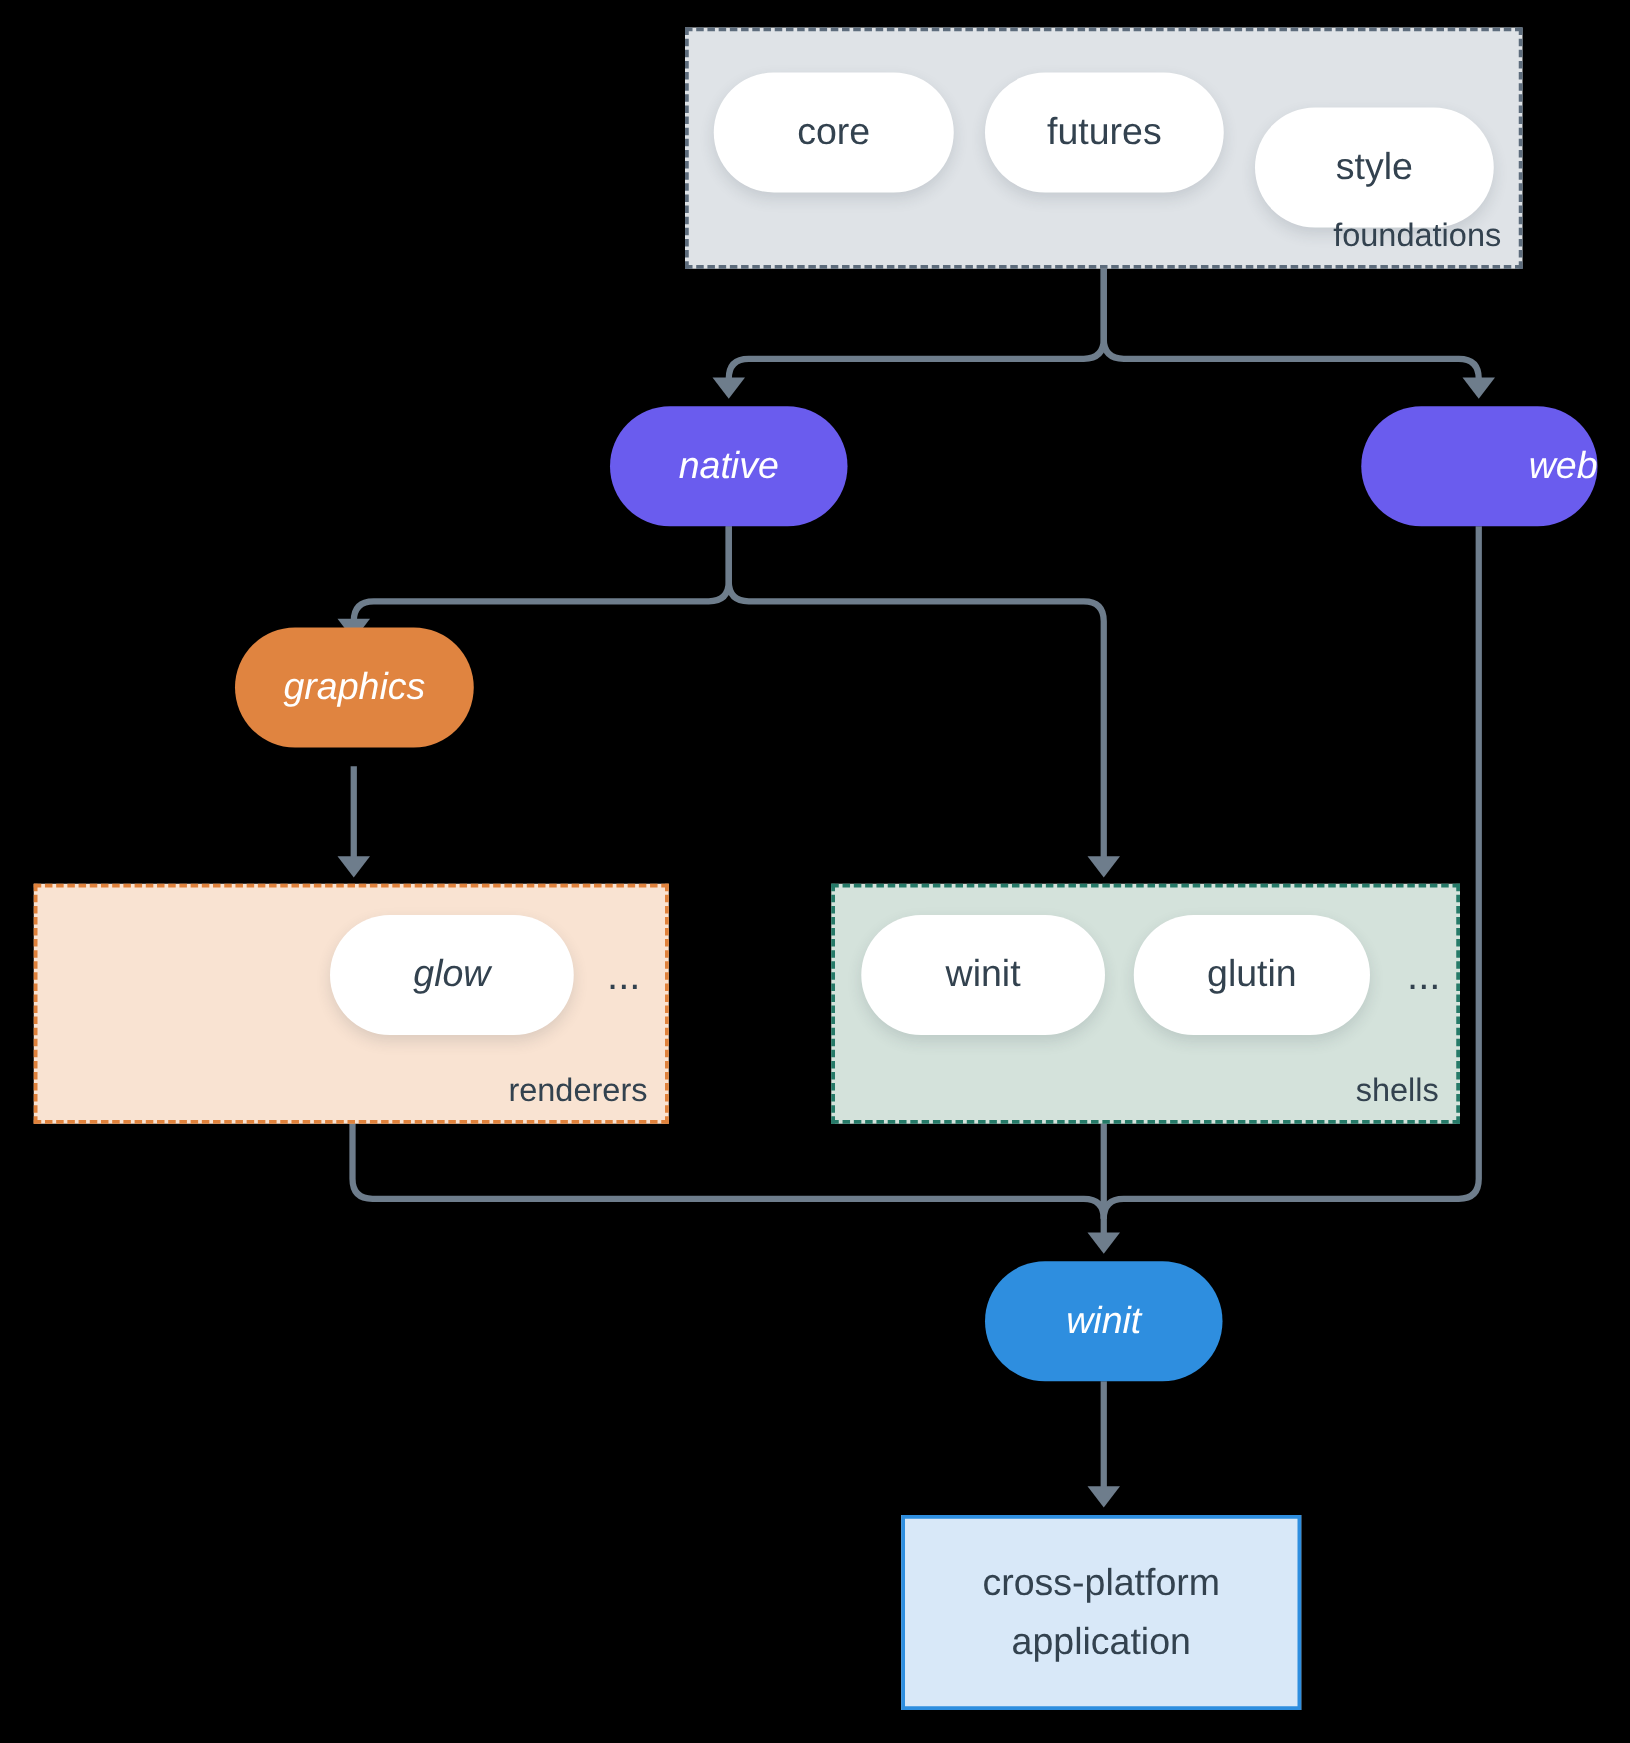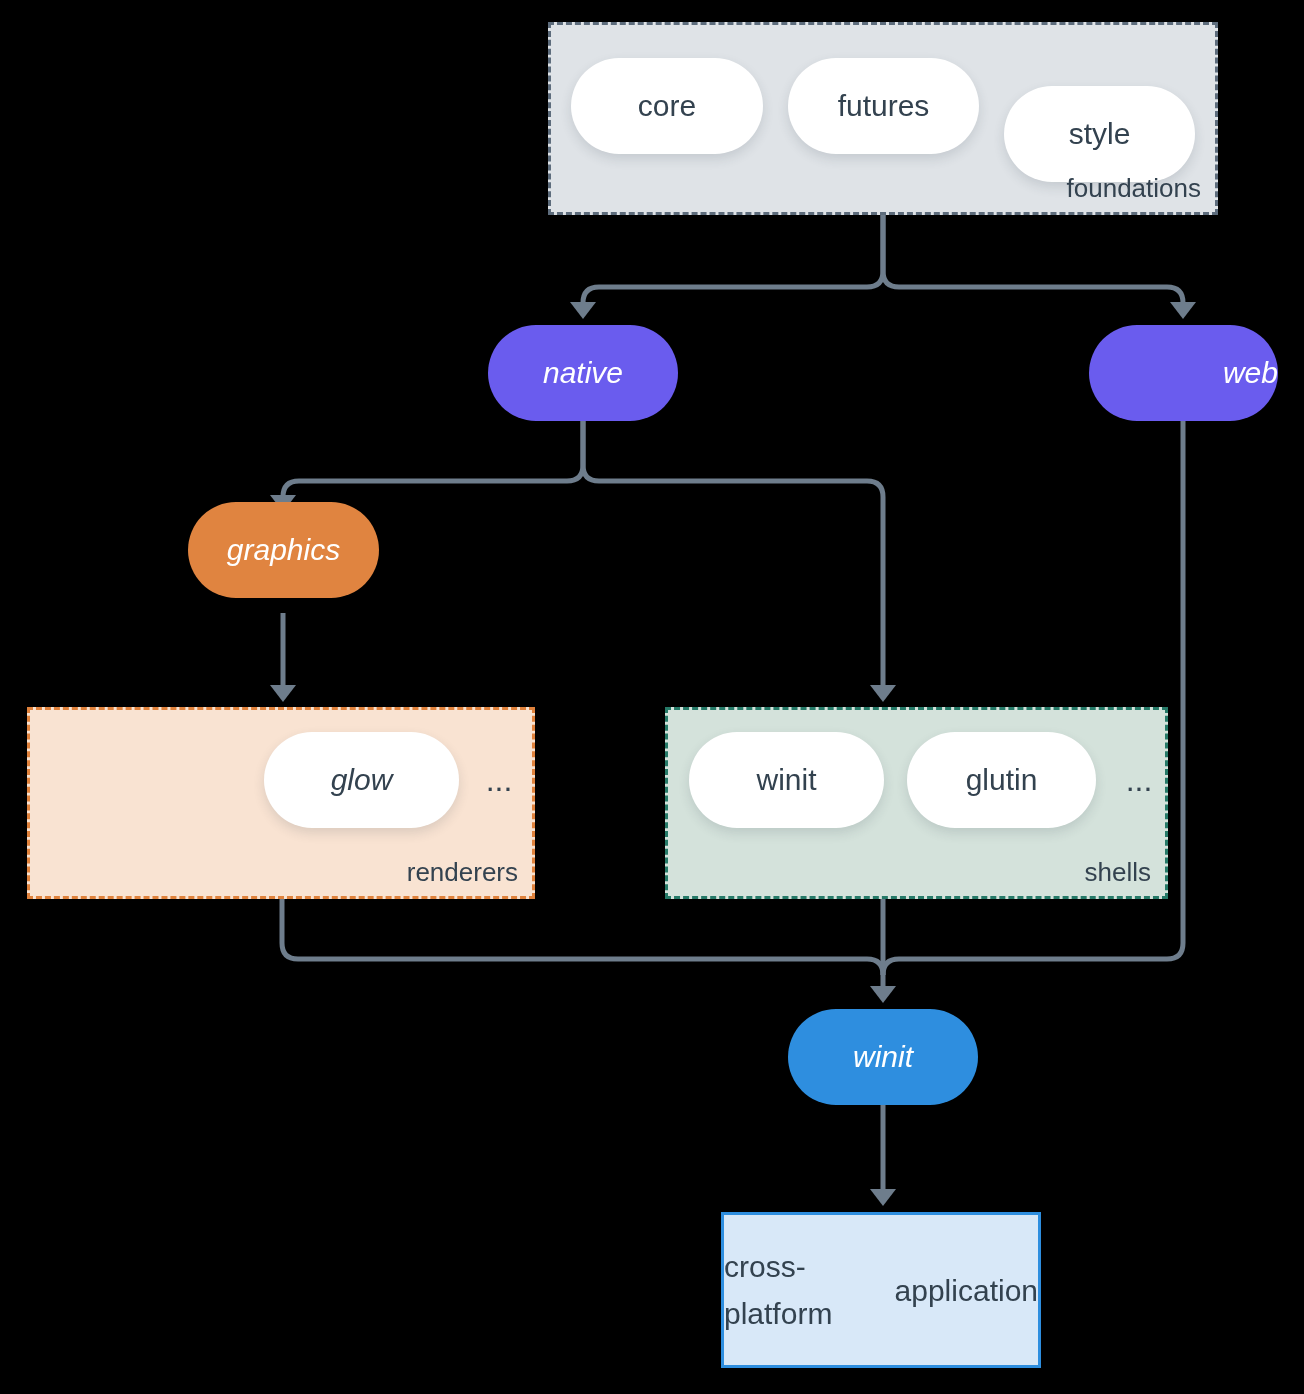--- a/index.html
+++ b/index.html
@@ -105,20 +105,21 @@
   .shells .ellipsis { left: 444px; }
 
   .appbox {
     position: absolute;
     left: 721px; top: 1212px;
     width: 320px; height: 156px;
     box-sizing: border-box;
     background: var(--app-fill);
     border: 3px solid var(--app-border);
     display: flex;
+    flex-direction: column;
     align-items: center;
     justify-content: center;
     font-size: 30px;
     line-height: 47px;
     color: var(--text-dark);
   }
 </style>
 </head>
 <body>
 

